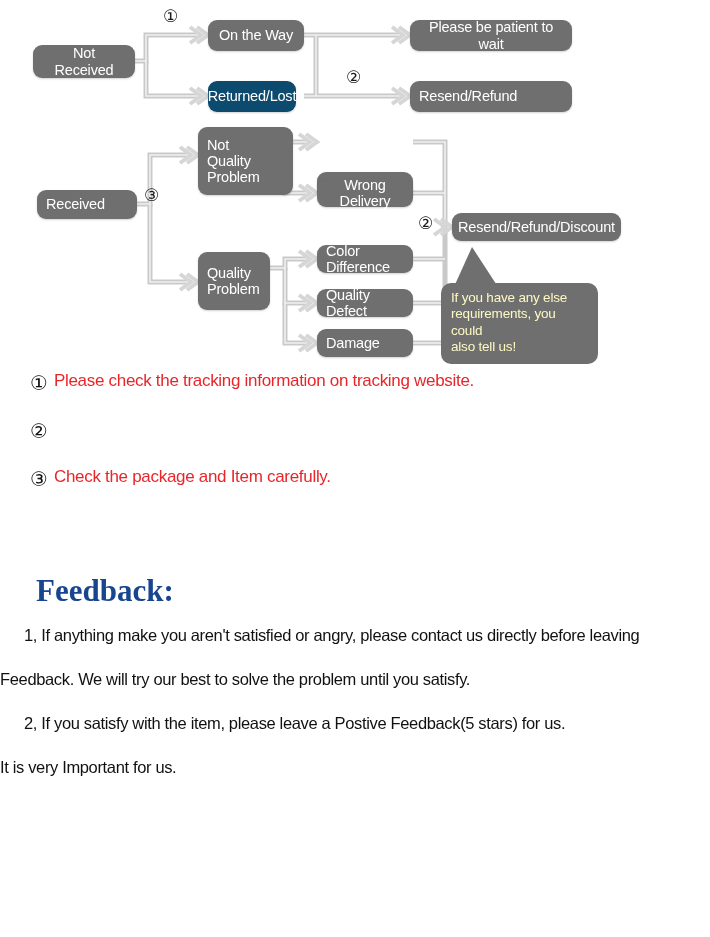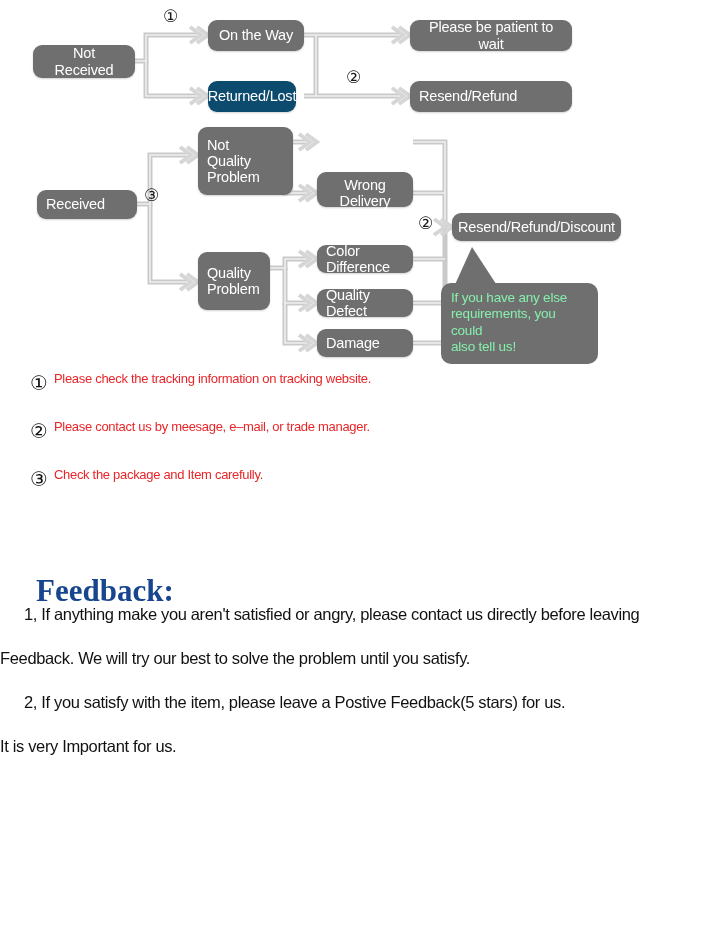--- a/index.html
+++ b/index.html
@@ -44,21 +44,21 @@
     font-size:17px;
     color:#1a1a1a;
     z-index:4;
     line-height:1;
   }
 
   
   .callout{
     position:absolute;
     background:#6f6f6f;
-    color:#86efac;
+    color:#fef9c3;
     border-radius:10px;
     font-size:13.5px;
     line-height:1.22;
     padding:7px 10px 8px 10px;
     box-sizing:border-box;
     z-index:3;
     white-space:pre-line;
     letter-spacing:-0.2px;
   }
 
@@ -77,41 +77,42 @@
   .note-num{
     font-family:"DejaVu Sans", sans-serif;
     font-size:20px;
     color:#111;
     line-height:1;
     margin-right:6px;
     margin-top:1px;
   }
   .note-text{
     color:#e8262a;
-    font-size:13px;
+    font-size:17px;
     font-family:"Liberation Sans", sans-serif;
     line-height:1;
     letter-spacing:-0.3px;
   }
 
   
   #feedback{
     position:absolute;
     left:0;top:575px;width:710px;
   }
   .fb-title{
     font-family:"Liberation Serif", serif;
     font-weight:bold;
     font-size:31px;
     color:#17468f;
     padding-left:36px;
     letter-spacing:0px;
     line-height:1;
   }
   .fb-list{
+    margin-top:21px;
   }
   .fb-line{
     font-size:16.5px;
     color:#111;
     font-family:"Liberation Sans", sans-serif;
     line-height:1;
     letter-spacing:-0.35px;
     height:44px;
   }
   .fb-line.lvl0{padding-left:24px;}
@@ -227,21 +228,20 @@
 also tell us!</div>
 </div>
 
 <div class="notes">
   <div class="note-row">
     <span class="note-num">①</span>
     <span class="note-text">Please check the tracking information on tracking website.</span>
   </div>
   <div class="note-row">
     <span class="note-num">②</span>
-    <span class="note-text">Please contact us by meesage, e–mail, or trade manager.</span>
   </div>
   <div class="note-row">
     <span class="note-num">③</span>
     <span class="note-text">Check the package and Item carefully.</span>
   </div>
 </div>
 
 <div id="feedback">
   <div class="fb-title">Feedback:</div>
   <div class="fb-list">

